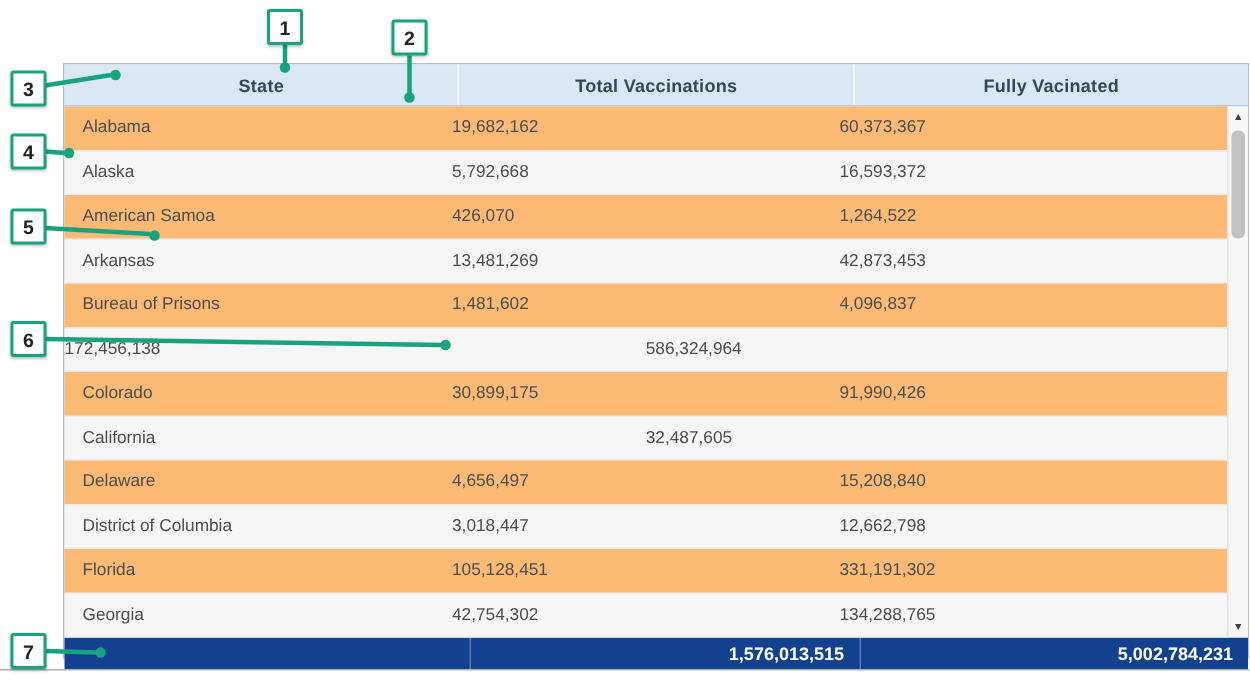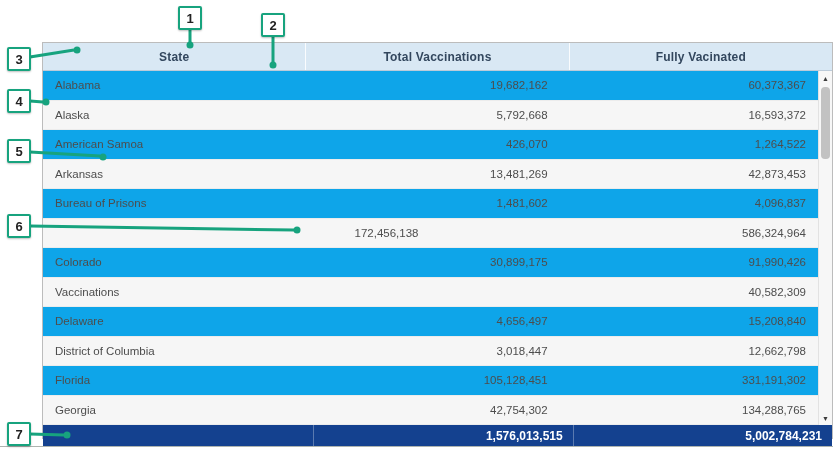--- a/index.html
+++ b/index.html
@@ -20,25 +20,25 @@
   .table-widget{position:absolute;left:42px;top:42px;width:791px;height:397px;
     border:1px solid #bcbcbc;border-bottom:none;background:#fff;}
   .thead{display:flex;height:28px;background:var(--header-bg);
     border-bottom:1px solid #bccbd9;}
   .th{flex:1 1 0;display:flex;align-items:center;justify-content:center;
     font-size:12px;font-weight:700;color:var(--header-text);letter-spacing:.2px;}
   .th + .th{border-left:1px solid rgba(255,255,255,0.85);}
 
   .tbody-wrap{position:relative;height:354px;}
   .tbody{height:100%;display:flex;flex-direction:column;margin-right:14px;}
-  .trow{flex:1 1 0;display:flex;align-items:center;border-bottom:1px solid #ececec;background:#0ea5e9;}
+  .trow{flex:1 1 0;display:flex;align-items:center;border-bottom:1px solid #ececec;background:#fdba74;}
   .trow:nth-child(even){background:var(--row-alt-bg);}
   .td{flex:1 1 0;font-size:11.5px;color:var(--body-text);white-space:nowrap;overflow:hidden;}
   .td.state{padding-left:12px;text-align:left;}
-  .td.num{padding-right:12px;text-align:right;}
+  .td.num{padding-right:12px;text-align:left;}
 
   
   .scrollbar{position:absolute;top:0;right:0;bottom:0;width:14px;background:#f7f7f7;
     border-left:1px solid #e2e2e2;}
   .scroll-btn{position:absolute;left:0;width:100%;height:14px;display:flex;align-items:center;
     justify-content:center;font-size:7px;color:#3c3c3c;cursor:pointer;}
   .scroll-btn.up{top:0;}
   .scroll-btn.down{bottom:0;}
   .scroll-thumb{position:absolute;left:2px;right:2px;top:16px;height:72px;background:#c2c2c2;border-radius:4px;}
 
@@ -103,22 +103,22 @@
           <div class="trow">
             <div class="td num">172,456,138</div>
             <div class="td num">586,324,964</div>
           </div>
           <div class="trow">
             <div class="td state">Colorado</div>
             <div class="td num">30,899,175</div>
             <div class="td num">91,990,426</div>
           </div>
           <div class="trow">
-            <div class="td state">Vaccinations</div>
-            <div class="td num">40,582,309</div>
+            <div class="td state">California</div>
+            <div class="td num">32,487,605</div>
           </div>
           <div class="trow">
             <div class="td state">Delaware</div>
             <div class="td num">4,656,497</div>
             <div class="td num">15,208,840</div>
           </div>
           <div class="trow">
             <div class="td state">District of Columbia</div>
             <div class="td num">3,018,447</div>
             <div class="td num">12,662,798</div>

